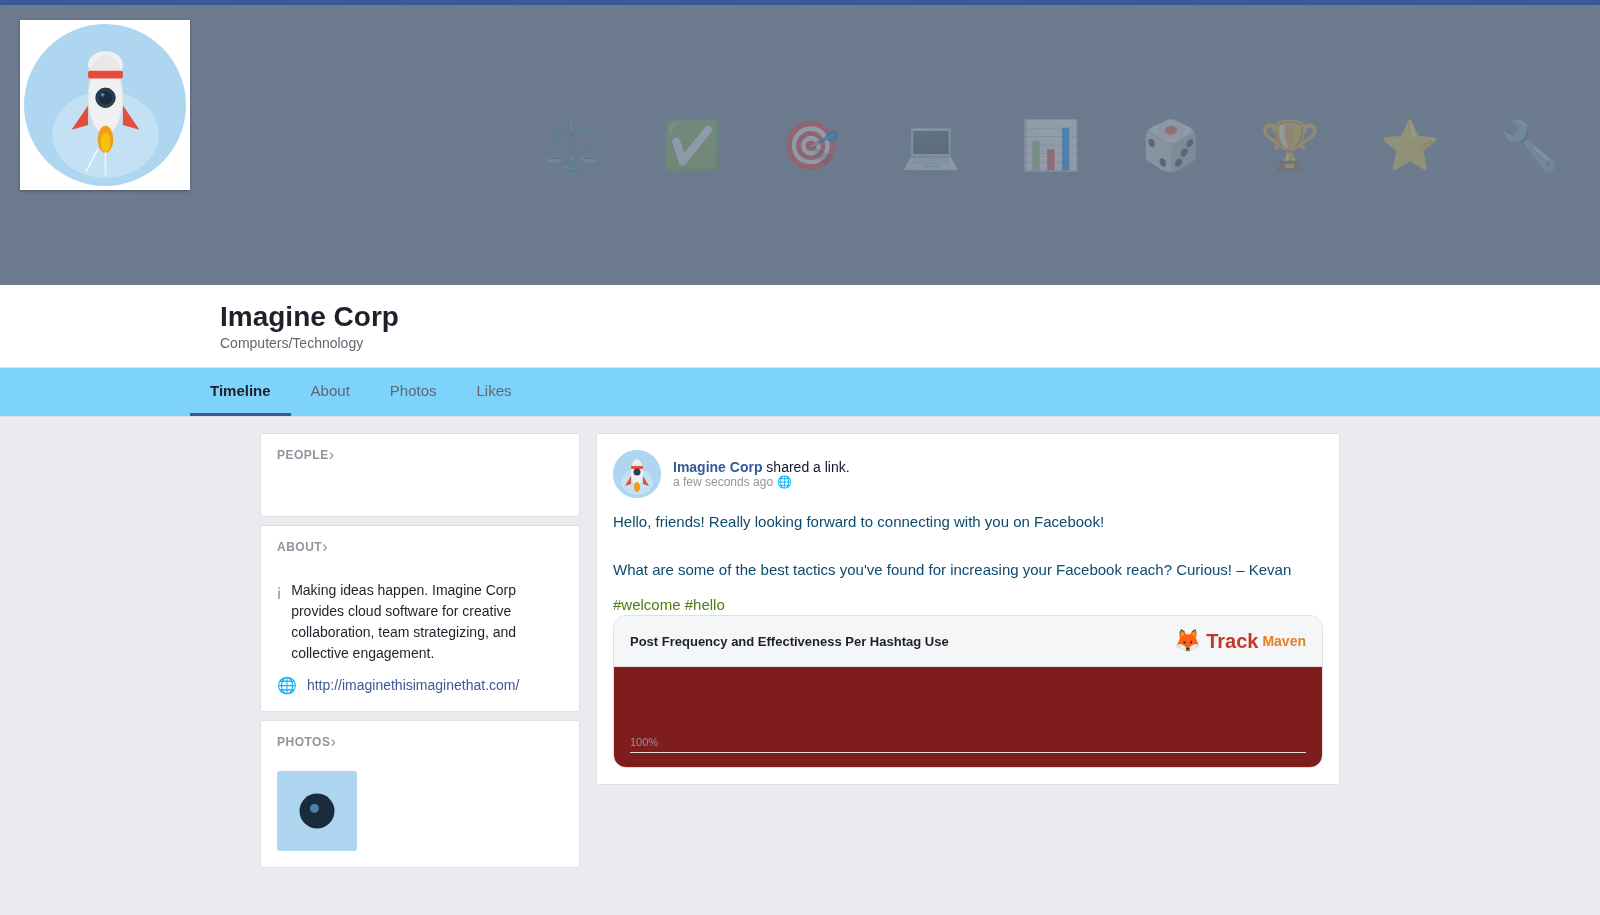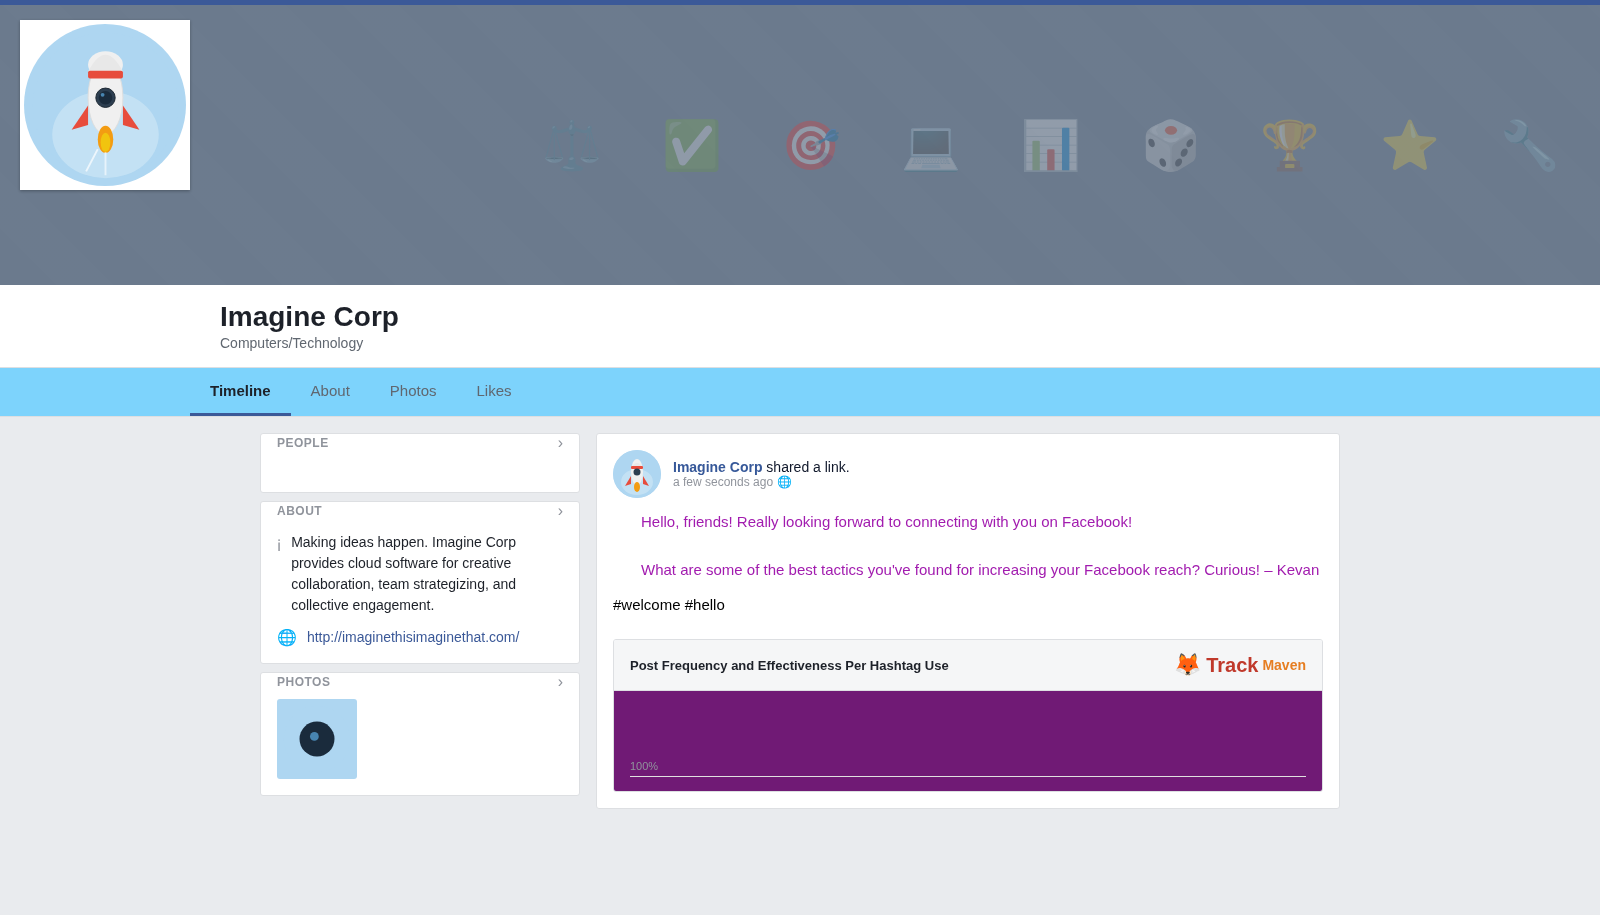--- a/index.html
+++ b/index.html
@@ -151,22 +151,22 @@
     .sidebar-card {
       background: white;
       border-radius: 3px;
       border: 1px solid #dddfe2;
       overflow: hidden;
     }
 
     .sidebar-section-header {
       display: flex;
       align-items: center;
-      justify-content: space-between;
-      padding: 0 16px;
+      justify-content: flex-start;
+      padding: 12px 16px;
       cursor: pointer;
     }
 
     .sidebar-section-title {
       font-size: 12px;
       font-weight: 700;
       color: #90949c;
       text-transform: uppercase;
       letter-spacing: 0.5px;
     }
@@ -274,35 +274,34 @@
       gap: 4px;
     }
 
     .globe-icon {
       font-size: 12px;
       color: #90949c;
     }
 
     .post-content {
       font-size: 15px;
-      color: #a21caf;
+      color: #0c4a6e;
       line-height: 1.6;
       margin-bottom: 14px;
-      margin-left: 28px;
     }
 
     .post-hashtags {
-      color: #000000;
+      color: #4d7c0f;
       font-size: 15px;
-      margin-bottom: 26px;
+      margin-bottom: 2px;
     }
 
     .link-preview {
       border: 1px solid #dddfe2;
-      border-radius: 3px;
+      border-radius: 13px;
       overflow: hidden;
     }
 
     .link-preview-header {
       display: flex;
       align-items: center;
       justify-content: space-between;
       padding: 12px 16px;
       background: #f5f6f7;
       border-bottom: 1px solid #dddfe2;
@@ -327,21 +326,21 @@
     }
 
     .trackmaven-text-maven {
       color: #e67e22;
       font-size: 14px;
       font-weight: 600;
     }
 
     .chart-preview {
       height: 100px;
-      background: #701a75;
+      background: #7f1d1d;
       padding: 10px 16px;
       display: flex;
       flex-direction: column;
       justify-content: flex-end;
     }
 
     .chart-scale {
       font-size: 11px;
       color: #90949c;
       margin-bottom: 4px;

